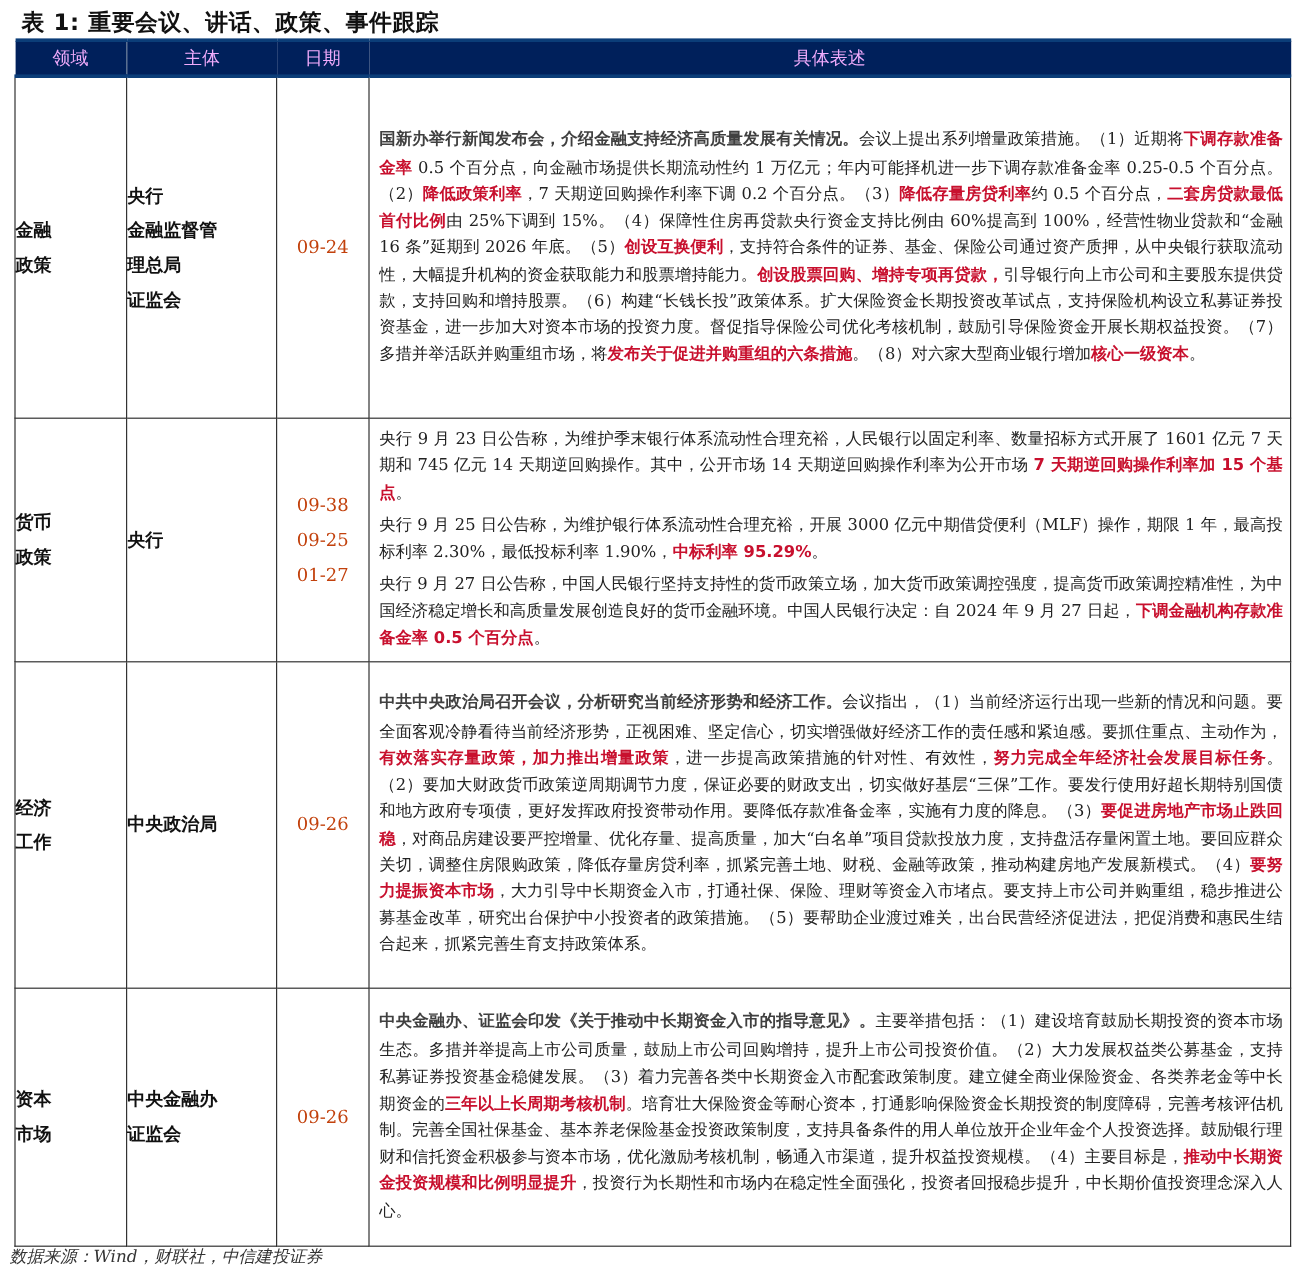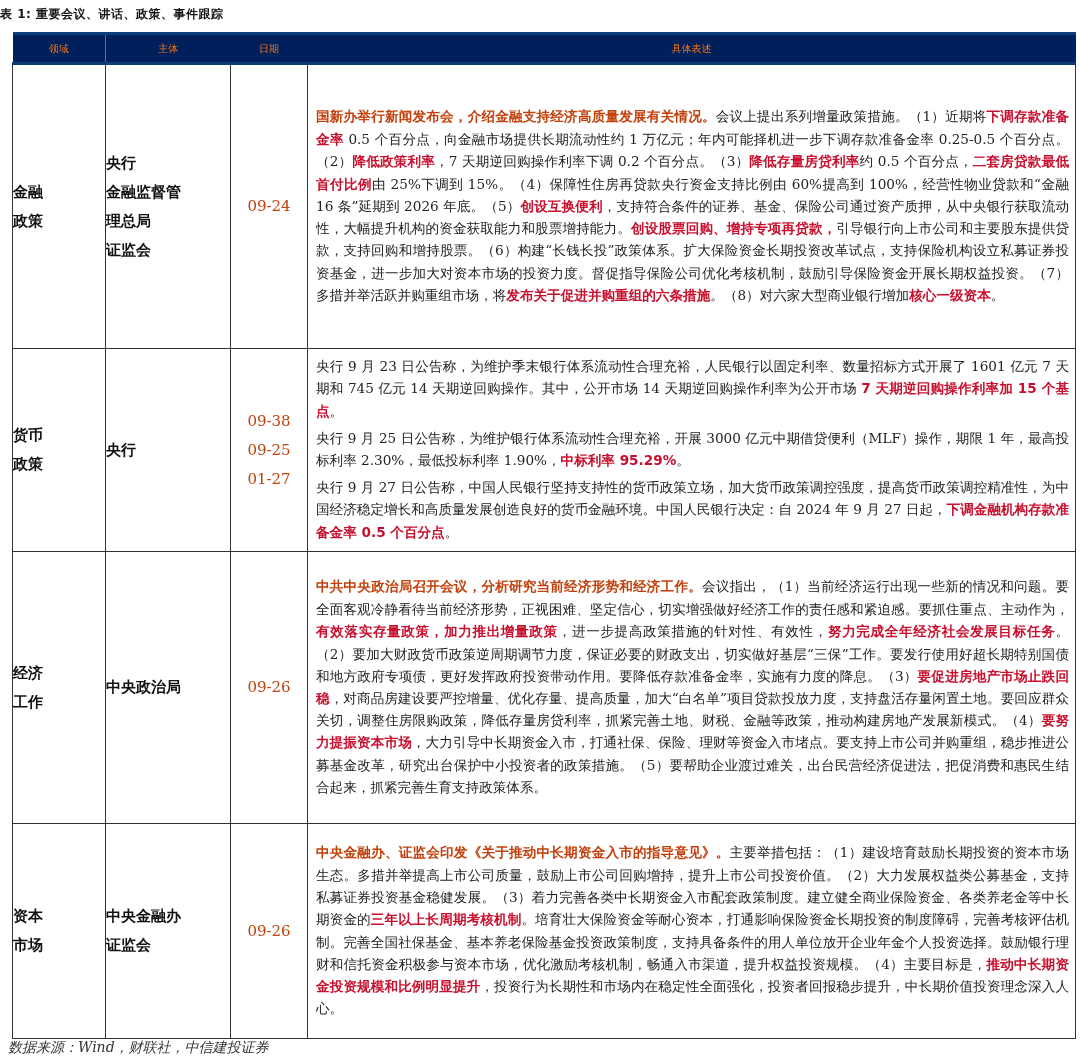--- a/index.html
+++ b/index.html
@@ -1,34 +1,34 @@
 <!DOCTYPE html>
 <html><head>
 <meta charset="utf-8">
 <style>
   html, body { margin:0; padding:0; background:#ffffff; }
   body { width:1080px; height:1063px; position:relative; overflow:hidden;
          font-family:"DejaVu Serif", serif; color:#222; }
-  .title { position:absolute; left:0; top:6px; font-family:"DejaVu Sans", sans-serif;
-           font-weight:bold; font-size:12px; color:#111; letter-spacing:0.5px; }
+  .title { position:absolute; left:18px; top:6px; font-family:"DejaVu Sans", sans-serif;
+           font-weight:bold; font-size:19px; color:#111; letter-spacing:0.5px; }
   table.main { position:absolute; left:12px; top:32px; width:1063px; border-collapse:collapse;
                table-layout:fixed; }
-  table.main th { background:#00205b; color:#f97316; font-family:"DejaVu Sans", sans-serif;
-                  font-weight:normal; font-size:10px; height:27px; padding:0;
+  table.main th { background:#00205b; color:#f0abfc; font-family:"DejaVu Sans", sans-serif;
+                  font-weight:normal; font-size:15px; height:27px; padding:0;
                   border-top:3px solid #0b3d78; border-bottom:3px solid #0b3d78; }
   table.main th.sep { border-right:1px solid #5a7090; }
   table.main td { border:1px solid #333; vertical-align:middle; padding:0; }
   td.domain, td.subject { text-align:left; font-family:"DejaVu Sans", sans-serif;
                           font-weight:bold; font-size:15px; line-height:29px; color:#111; }
   td.date { text-align:center; font-size:15px; color:#c2410c; line-height:29px; }
   td.desc { font-size:13.6px; line-height:22.2px; padding:4px 6px 6px 8px !important;
             text-align:justify; color:#222; }
   td.desc p { margin:0 0 5px 0; }
   td.desc p:last-child { margin-bottom:0; }
-  .blue { color:#c2410c; font-weight:bold; font-family:Liberation Serif, serif; }
+  .blue { color:#404040; font-weight:bold; font-family:Liberation Mono, monospace; }
   .red { color:#c8102e; font-weight:bold; font-family:"DejaVu Sans", sans-serif; }
   .source { position:absolute; left:8px; top:1039px; font-style:italic; font-size:14px; color:#333; }
 </style>
 </head>
 <body>
 
 <div class="title">表 1: 重要会议、讲话、政策、事件跟踪</div>
 
 <table class="main">
   <colgroup>

